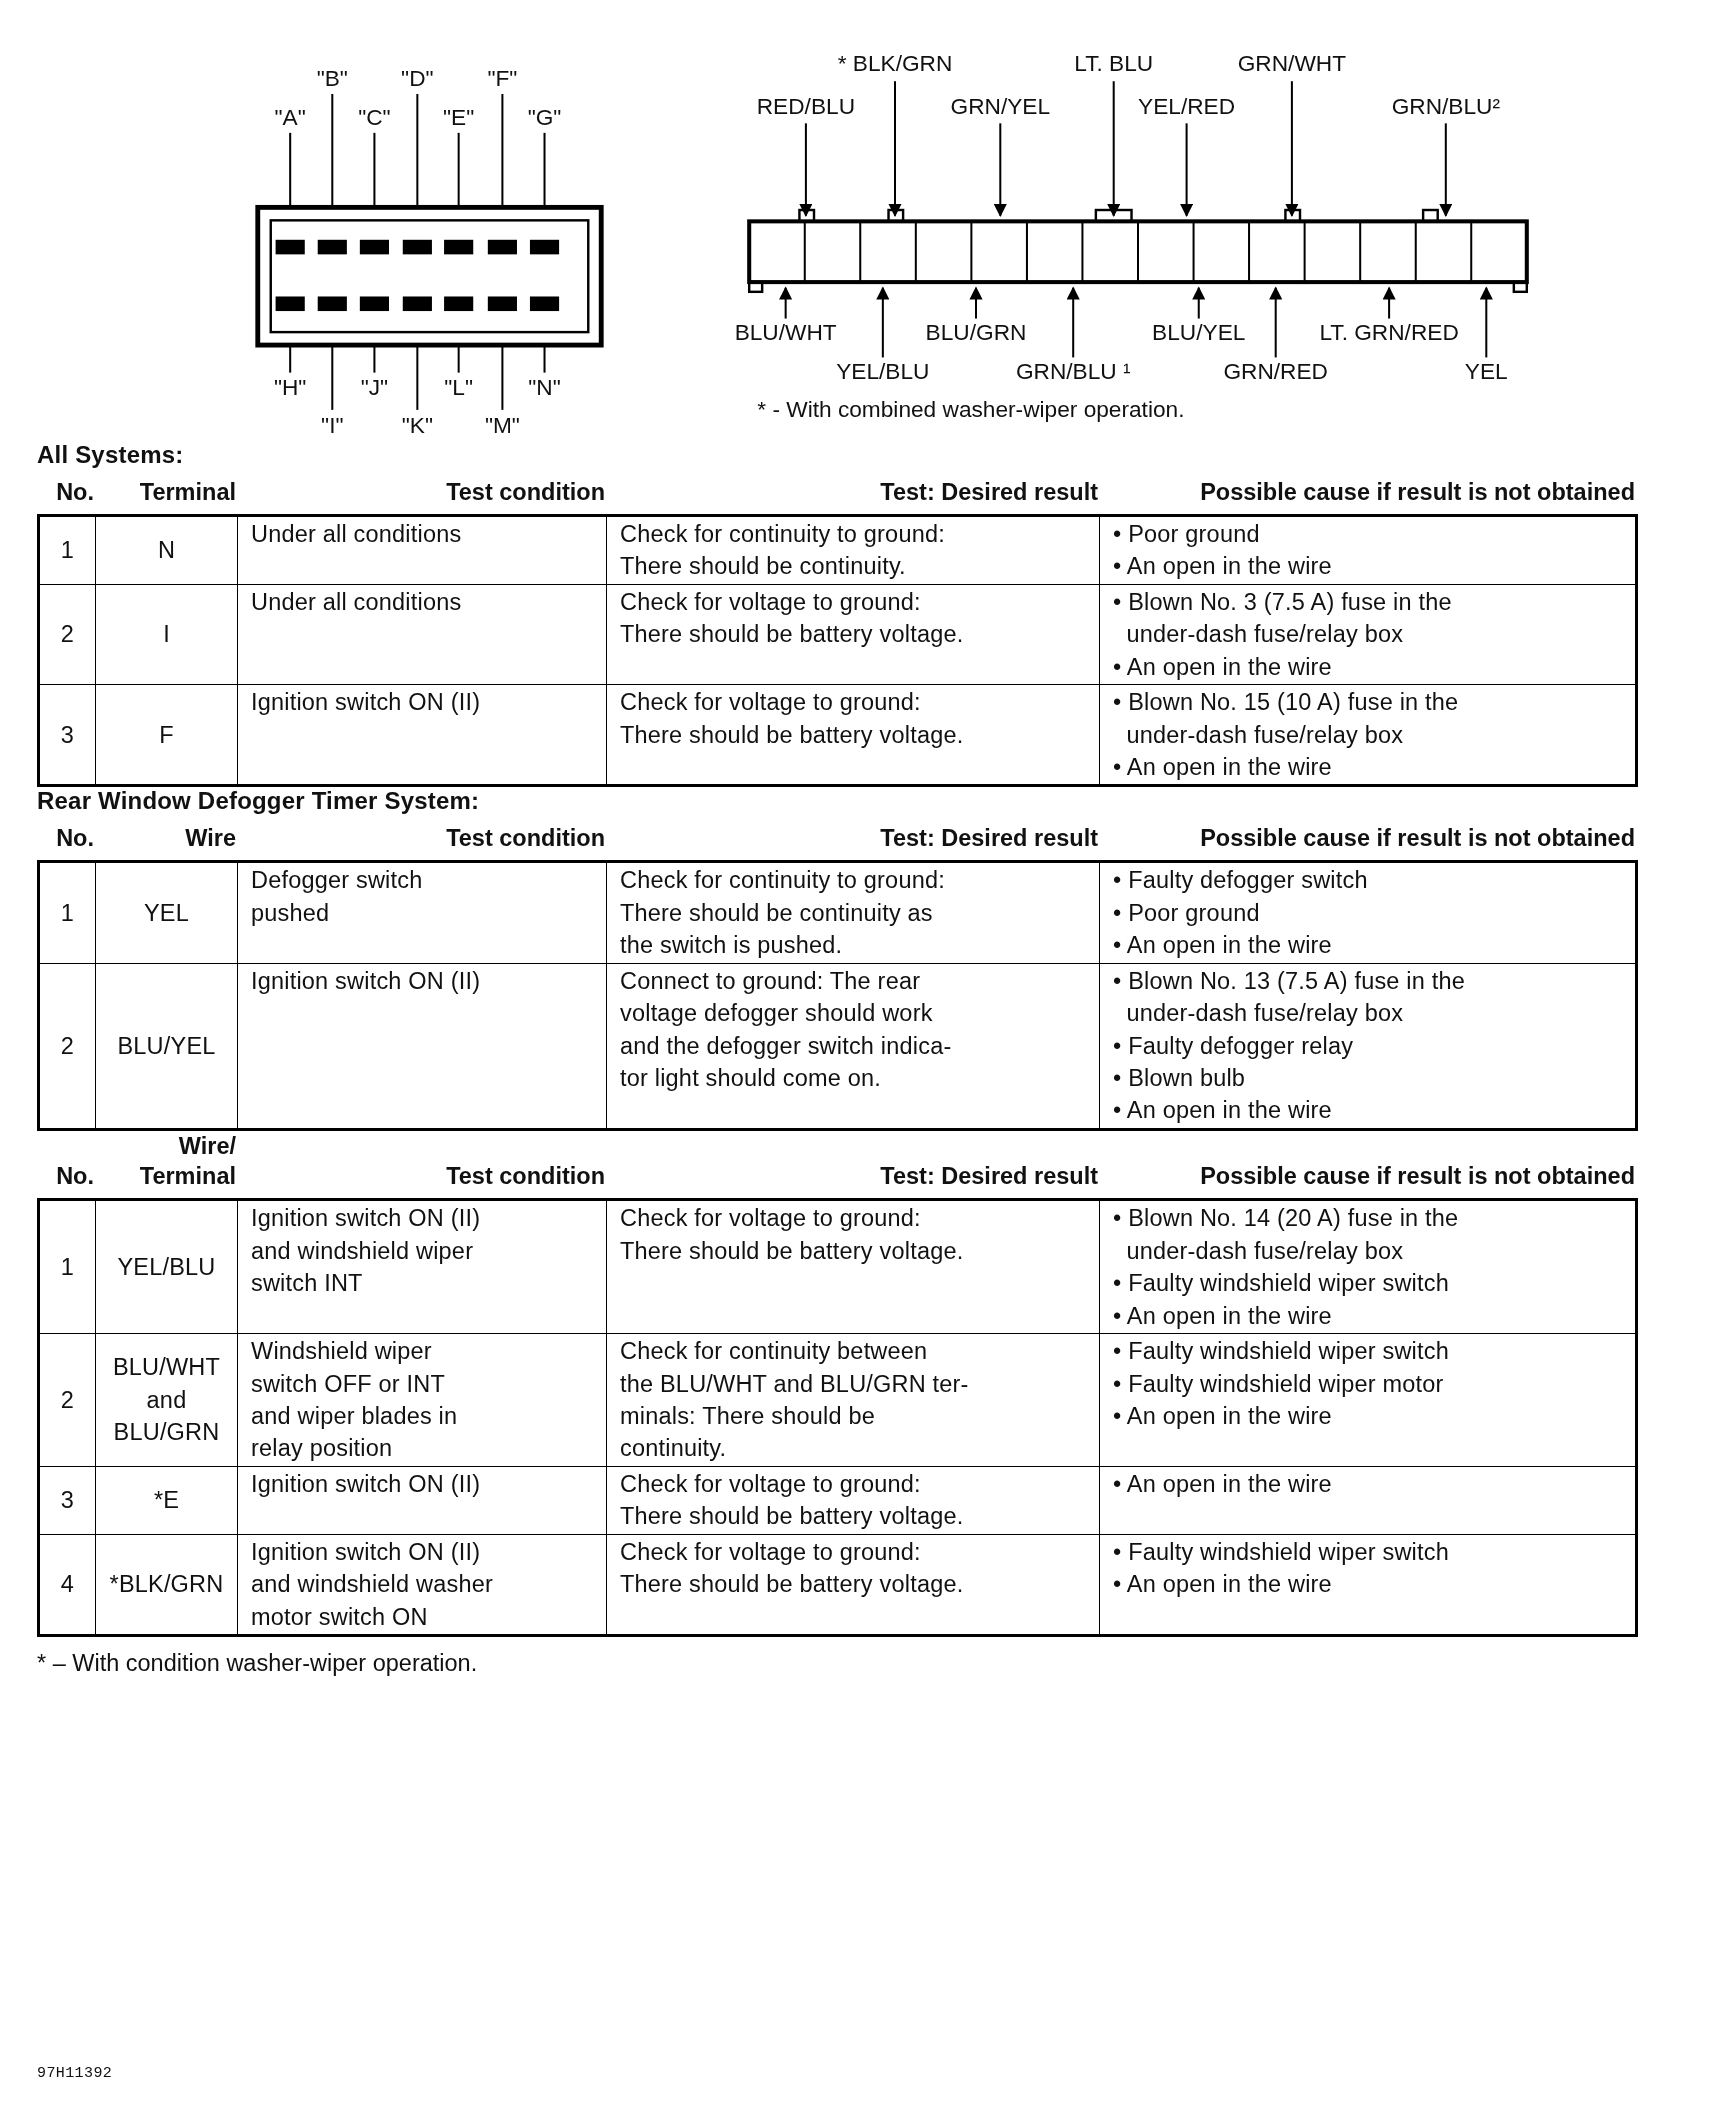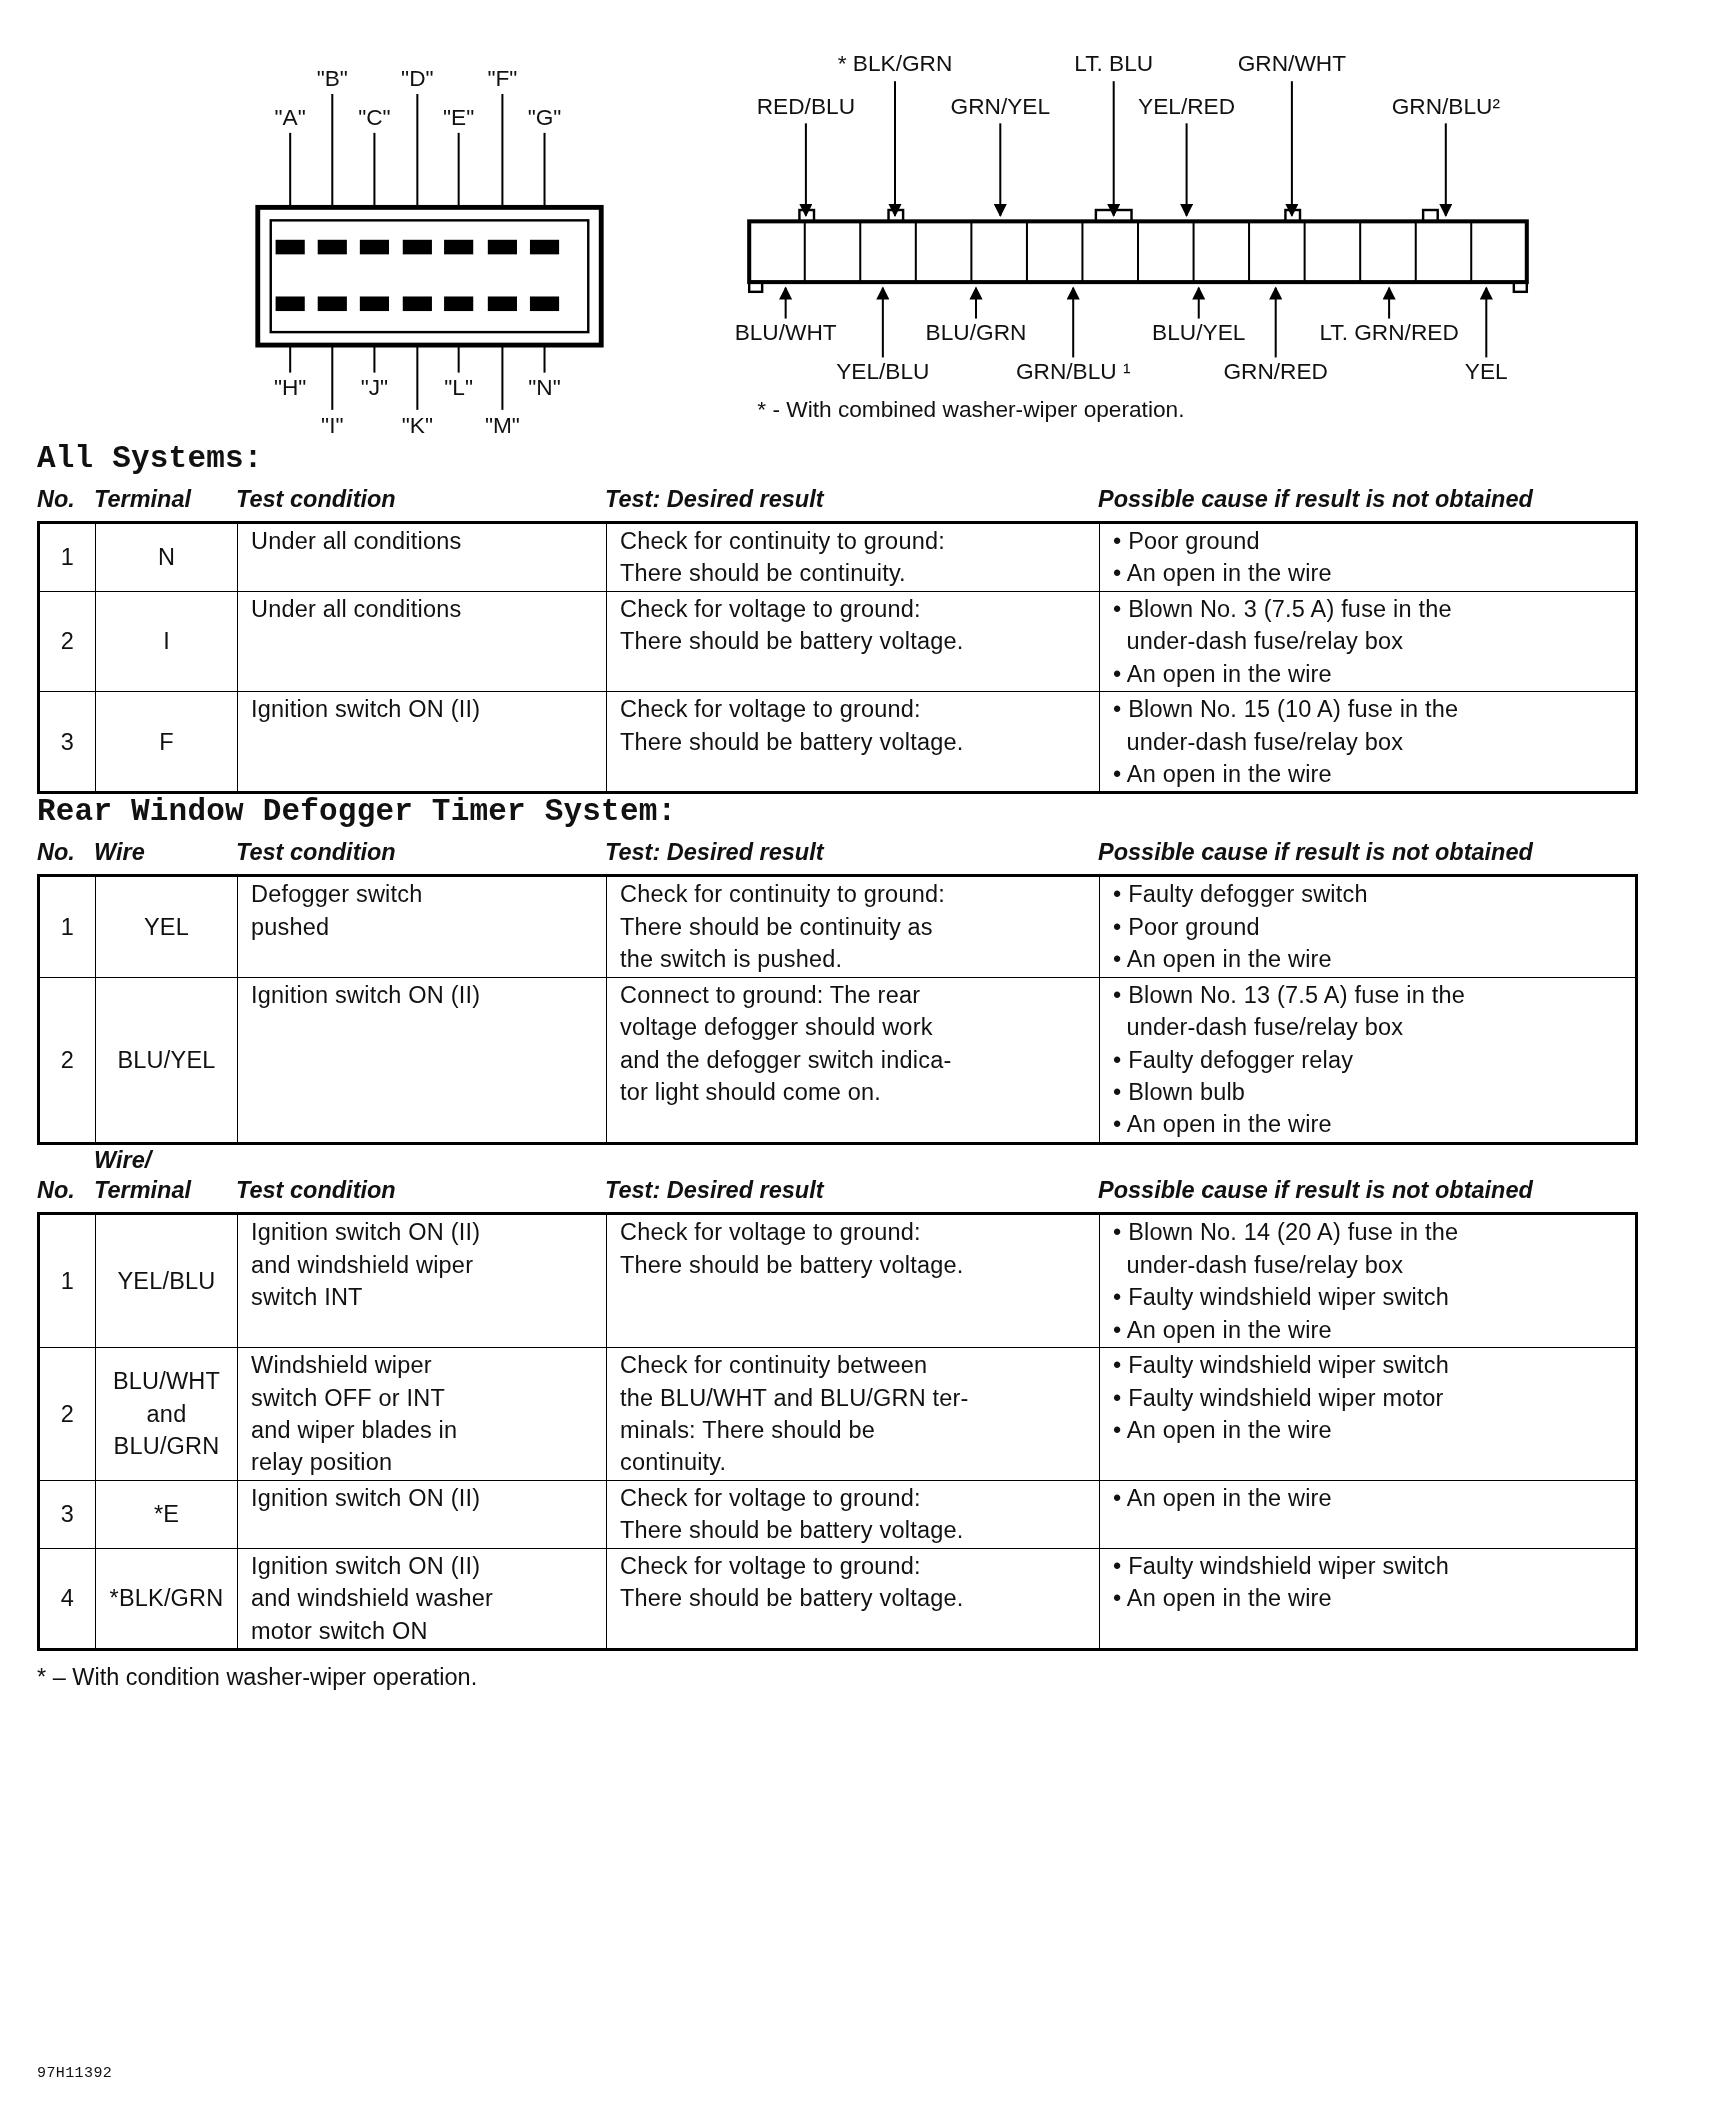--- a/index.html
+++ b/index.html
@@ -11,28 +11,28 @@
   .diagrams { position:relative; height:428px; }
   .left-connector-svg  { position:absolute; left:235px; top:47px; }
   .right-connector-svg { position:absolute; left:733px; top:39px; }
   .dg-label { font-size:28px; fill:#111; }
   .dg-note  { font-size:28px; fill:#111; }
 
   
   .section { margin:0 37px; }
   .sec1 { margin-top:13px; }
   .sec2, .sec3 { }
-  .section-title { font-weight:bold; font-size:31px; letter-spacing:0.2px; margin-bottom:8px;font-family:Liberation Mono, monospace; }
+  .section-title { font-weight:bold; font-size:24px; letter-spacing:0.2px; margin-bottom:8px; }
   .thead {
     display:grid;
     grid-template-columns:57px 142px 369px 493px 537px;
     font-weight:bold; font-size:23.5px; line-height:1.3;
     align-items:end; margin-bottom:6.5px;
   }
-  .thead > div { text-align:left; white-space:pre-line;font-style:italic; }
+  .thead > div { text-align:right; white-space:pre-line; }
   table.spec { border-collapse:collapse; width:1597px; table-layout:fixed; border:3.2px solid #000; }
   .spec td {
     border:1.6px solid #000;
     font-size:23.5px; line-height:1.38; letter-spacing:0.2px;
     padding:1px 13px; vertical-align:top; text-align:left;
     white-space:pre-wrap; color:#111;
   }
   .spec td.c-no, .spec td.c-wire {
     text-align:center; vertical-align:middle; white-space:pre-line; padding:6.5px 4.9px;
   }

